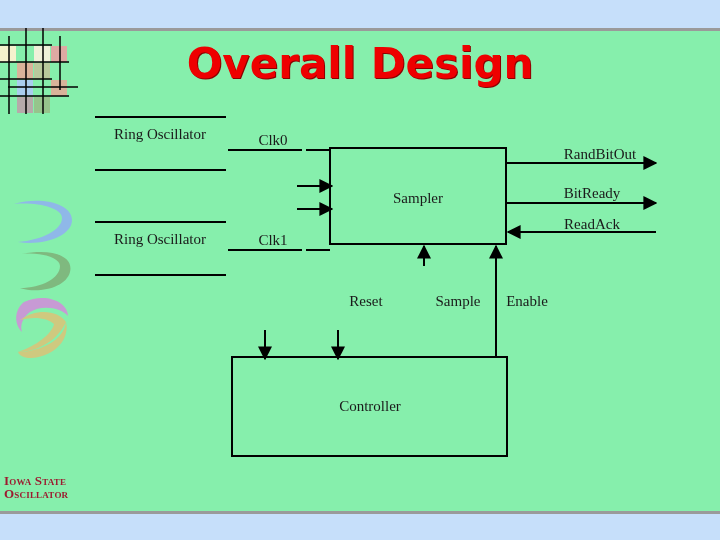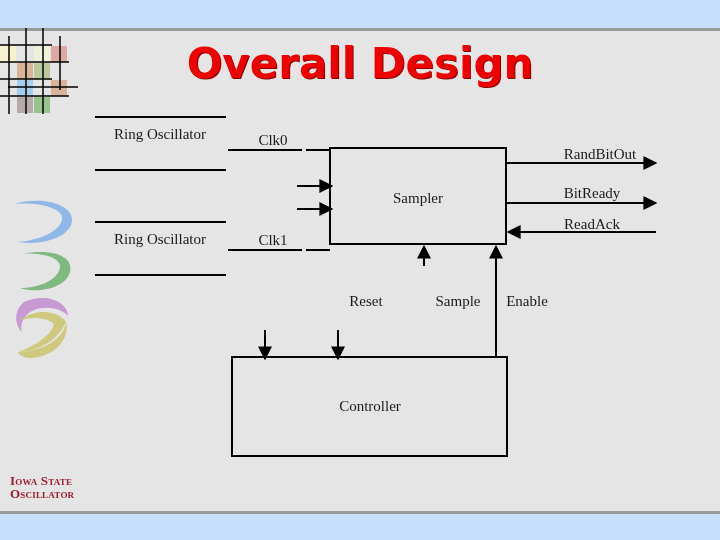--- a/index.html
+++ b/index.html
@@ -7,21 +7,21 @@
     padding: 0;
     background: #ffffff;
   }
   body {
     font-family: "Liberation Serif", serif;
   }
   #slide {
     position: relative;
     width: 720px;
     height: 540px;
-    background: #e5e5e5;
+    background: #86efac;
     overflow: hidden;
   }
 
   
   .top-band {
     position: absolute;
     left: 0; top: 0;
     width: 720px; height: 28px;
     background: #c6dffa;
   }
@@ -76,21 +76,21 @@
   
   .diagram {
     position: absolute;
     left: 0; top: 0;
     width: 720px; height: 540px;
   }
 
   
   .isu-logo {
     position: absolute;
-    left: 10px; top: 474px;
+    left: 4px; top: 474px;
     font-family: "Liberation Serif", serif;
     color: #9c1b30;
     line-height: 13px;
   }
   .isu-line1 {
     display: block;
     font-size: 13px;
     font-variant: small-caps;
     letter-spacing: 0.2px;
     font-weight: bold;

